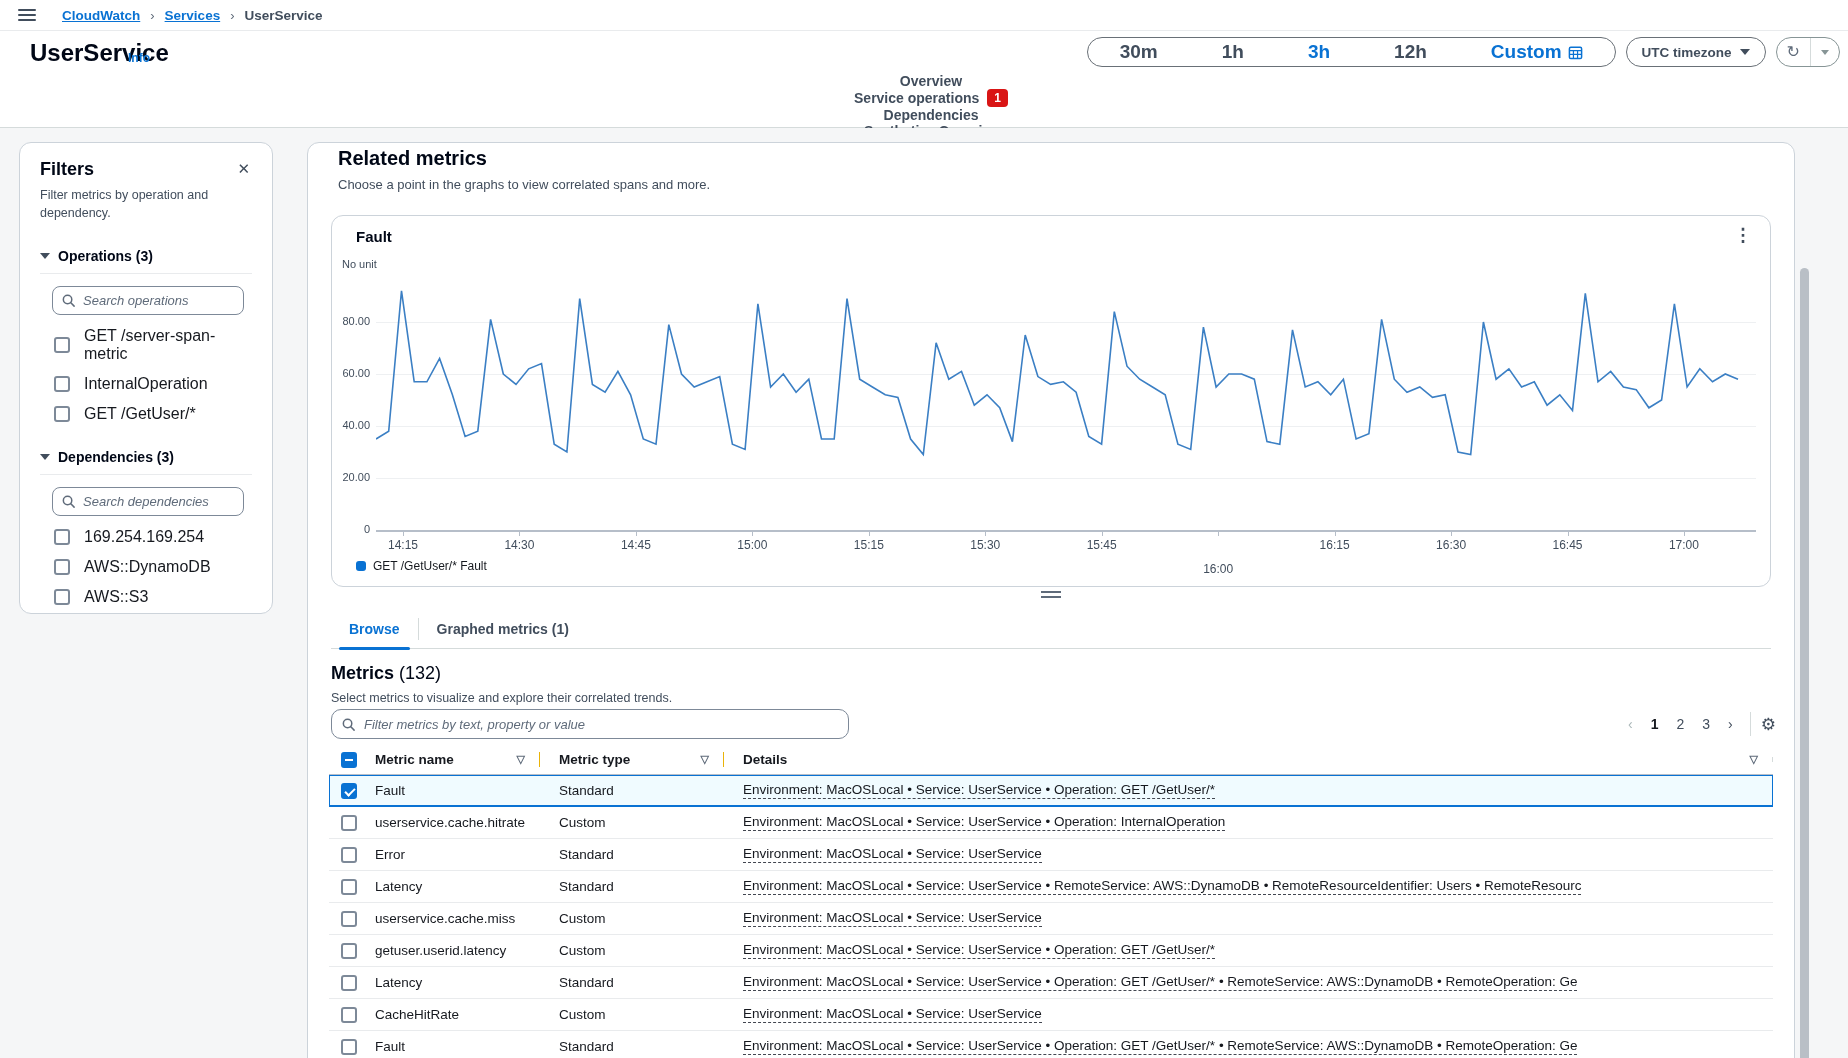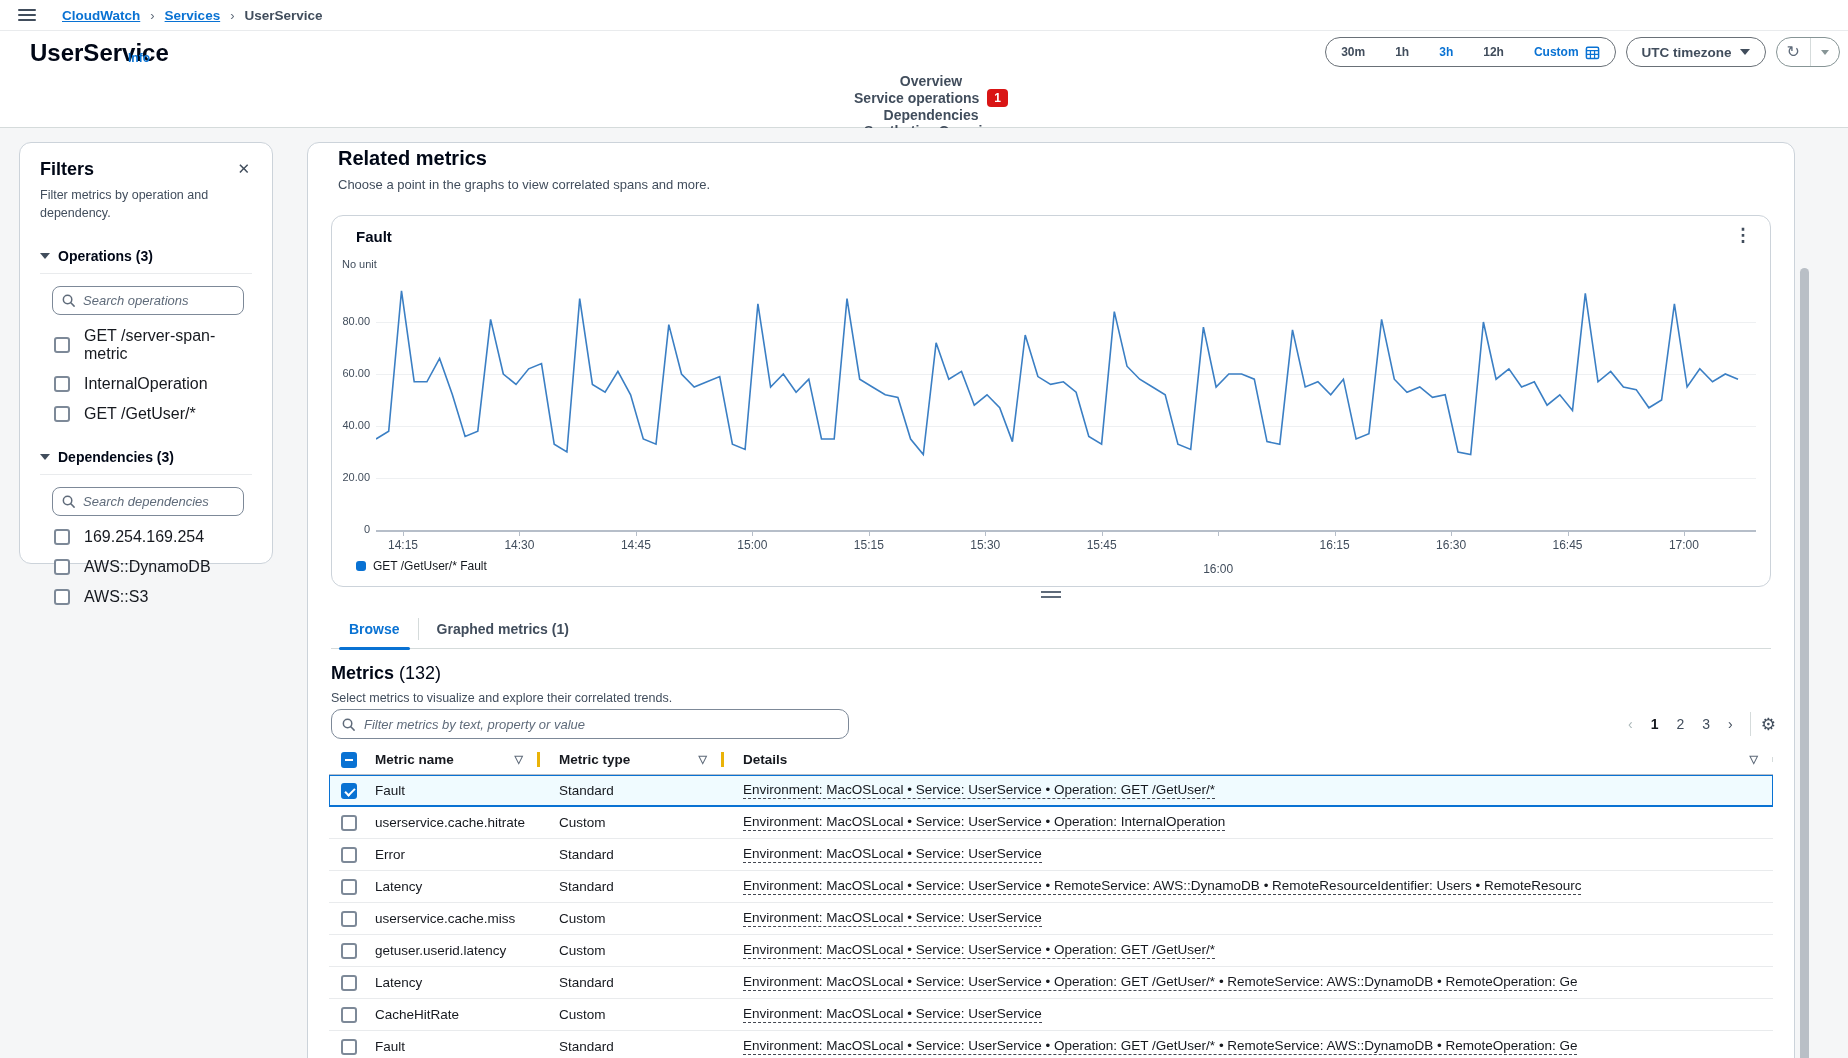--- a/index.html
+++ b/index.html
@@ -15,21 +15,21 @@
   .crumb-link { color:#0972d3; text-decoration:underline; font-weight:700; cursor:pointer; }
   .crumb-sep { color:#5f6b7a; font-size:13px; }
   .crumb-current { color:#414d5c; font-weight:700; }
 
   
   .page-header { position:absolute; left:0; top:31px; width:1848px; height:42px; background:#fff; }
   .page-title { position:absolute; left:30px; top:8px; font-size:24px; font-weight:700; color:#000716; }
   .info-link { position:absolute; left:128px; top:20px; font-size:12px; font-weight:700; color:#0972d3; cursor:pointer; }
   .header-controls { position:absolute; right:8px; top:6px; display:flex; gap:10px; align-items:center; }
   .seg-control { display:flex; align-items:center; height:30px; border:1px solid #697077; border-radius:16px; background:#fff; }
-  .seg-item { padding:0 15px; font-size:12px; font-weight:700; color:#414d5c; cursor:pointer; display:flex; align-items:center; gap:6px; }
+  .seg-item { padding:0 32px; font-size:19px; font-weight:700; color:#414d5c; cursor:pointer; display:flex; align-items:center; gap:6px; }
   .seg-item.selected { color:#0972d3; }
   .seg-item.custom { color:#0972d3; }
   .btn-pill { display:flex; align-items:center; gap:8px; height:30px; border:1px solid #697077;
     border-radius:16px; background:#fff; padding:0 15px; font-size:13.5px; font-weight:700; color:#414d5c; cursor:pointer; }
   .caret-down { width:0; height:0; border-left:5px solid transparent; border-right:5px solid transparent; border-top:6px solid #414d5c; }
   .split-btn { display:flex; align-items:stretch; height:30px; border:1px solid #879596; border-radius:16px; background:#fff; overflow:hidden; }
   .split-btn .part { display:flex; align-items:center; padding:0 10px; cursor:pointer; }
   .split-btn .divider { width:1px; background:#d5dbdb; }
   .refresh-glyph { font-size:16px; color:#5f6b7a; line-height:1; }
   .caret-grey { width:0; height:0; border-left:4px solid transparent; border-right:4px solid transparent; border-top:5px solid #879596; }
@@ -43,21 +43,21 @@
   .tab.selected { color:#0972d3; }
   .tab.selected::after { content:""; position:absolute; left:12px; right:12px; bottom:0; height:4px; background:#0972d3; border-radius:2px; }
   .tab-badge { background:#d91515; color:#fff; font-size:12px; font-weight:700; height:18px; line-height:18px;
     padding:0 7px; border-radius:4px; }
   .tab-new { color:#0972d3; font-size:11px; font-weight:700; transform:translateY(-6px); }
 
   
   .content { position:absolute; left:0; top:128px; width:1848px; height:930px; background:#f5f6f7; overflow:hidden; }
 
   
-  .filters-card { position:absolute; left:19px; top:14px; width:254px; height:422px; background:#fff;
+  .filters-card { position:absolute; left:19px; top:14px; width:254px; height:472px; background:#fff;
     border:1px solid #ccd3da; border-radius:12px; padding:16px 20px; }
   .filters-head { display:flex; justify-content:space-between; align-items:flex-start; }
   .filters-title { font-size:18px; font-weight:700; color:#000716; }
   .close-x { font-size:15px; color:#414d5c; cursor:pointer; line-height:1; padding:2px; }
   .filters-desc { margin-top:6px; font-size:12.5px; color:#414d5c; line-height:1.45; width:180px; }
   .filter-section { margin-top:26px; }
   .section-head { display:flex; align-items:center; gap:8px; font-size:14px; font-weight:700; color:#000716; cursor:pointer; }
   .tri-down { width:0; height:0; border-left:5px solid transparent; border-right:5px solid transparent; border-top:6px solid #414d5c; }
   .section-rule { margin-top:9px; border:none; border-top:1px solid #e9ebed; }
   .mini-search { position:relative; margin:12px 0 4px 12px; width:192px; }
@@ -128,21 +128,21 @@
   
   .metrics-table { position:absolute; left:21px; right:21px; top:602px; }
   .t-row { display:flex; align-items:center; height:32px; padding-left:12px; border-bottom:1px solid #e9ebed; background:#fff; }
   .t-row.header { height:30px; border-bottom:1px solid #b6bec9; }
   .t-row.selected { background:#f0fbff; box-shadow:inset 0 0 0 1px #0972d3; border-bottom:1px solid #0972d3; }
   .c-check { width:34px; flex:none; display:flex; align-items:center; }
   .c-name { width:165px; flex:none; display:flex; align-items:center; font-size:13.5px; }
   .c-type { width:184px; flex:none; padding-left:19px; display:flex; align-items:center; font-size:13.5px; }
   .c-details { flex:1; padding-left:19px; display:flex; align-items:center; font-size:13.5px; overflow:hidden; white-space:nowrap; }
   .t-row.header .c-name, .t-row.header .c-type, .t-row.header .c-details { font-weight:700; color:#16191f; }
-  .t-row.header .c-name, .t-row.header .c-type { border-right:3px solid #eab308; }
+  .t-row.header .c-name, .t-row.header .c-type { border-right:1px solid #eab308; }
   .hdr-filter { margin-left:auto; margin-right:14px; font-size:11px; color:#5f6b7a; cursor:pointer; }
   .hdr-end-sep { width:1px; align-self:stretch; background:#d5dbdb; margin:5px 0; }
   .details-link { color:#16191f; border-bottom:1px dashed #424650; padding-bottom:1px; cursor:pointer; overflow:hidden;
     text-overflow:clip; white-space:nowrap; }
 
   
   .scrollbar-thumb { position:absolute; left:1800px; top:140px; width:9px; height:904px; background:#b9bfc6; border-radius:5px; }
 
   .search-svg circle { fill:none; stroke:#5f6b7a; stroke-width:1.6; }
   .search-svg line { stroke:#5f6b7a; stroke-width:1.6; stroke-linecap:round; }

